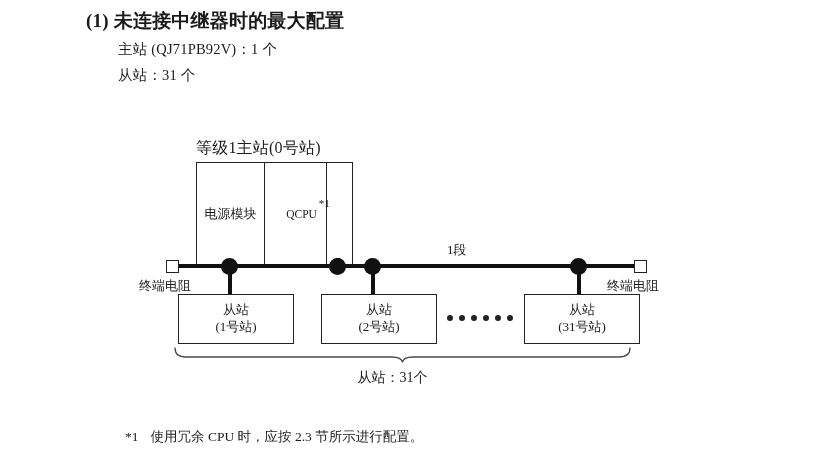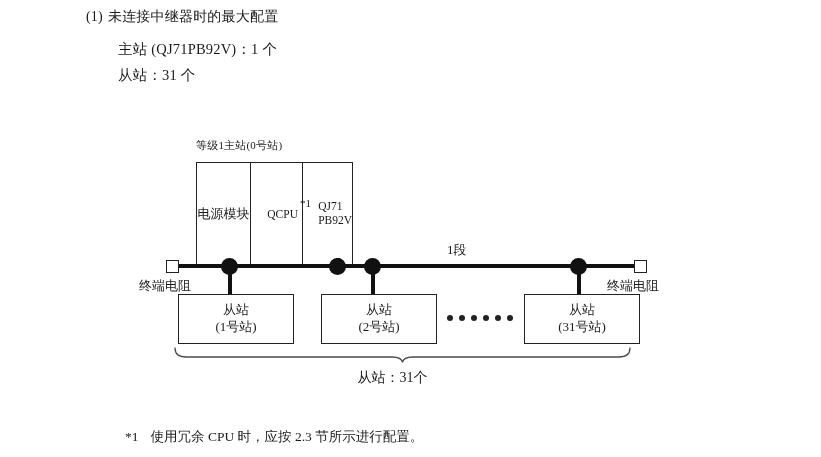--- a/index.html
+++ b/index.html
@@ -20,22 +20,22 @@
     left: 0; top: 0;
     width: 821px;
     height: 457px;
   }
 
   
   .heading {
     position: absolute;
     left: 86px;
     top: 8px;
-    font-size: 14px;
-    font-weight: normal;
+    font-size: 19px;
+    font-weight: bold;
     letter-spacing: 0.2px;
     white-space: nowrap;
   }
   .heading .num { margin-right: 5px; }
 
   .subline {
     position: absolute;
     left: 118px;
     font-size: 14.5px;
     white-space: nowrap;
@@ -61,21 +61,21 @@
     background: #111111;
     display: inline-block;
     margin-right: 7px;
   }
 
   
   .master-label {
     position: absolute;
     left: 196px;
     top: 138px;
-    font-size: 11px;
+    font-size: 16px;
     white-space: nowrap;
     letter-spacing: 0.2px;
   }
 
   
   .module-box {
     position: absolute;
     left: 196px;
     top: 162px;
     width: 157px;
@@ -278,26 +278,20 @@
   <div class="module-box">
     <div class="module-cell cell-power">
       <span>电源模块</span>
     </div>
     <div class="module-cell cell-cpu">
       <span class="cpu-wrap">
         <span>QCPU</span>
         <span class="cpu-star">*1</span>
       </span>
     </div>
-    <div class="module-cell cell-pb">
-      <div>
-        <div>QJ71</div>
-        <div>PB92V</div>
-      </div>
-    </div>
   </div>
 
   <div class="drop drop-master"></div>
   <div class="bus-line"></div>
 
   <div class="seg-label">1段</div>
 
   <div class="term-square term-left"></div>
   <div class="term-square term-right"></div>
   <div class="term-label term-label-left">终端电阻</div>

